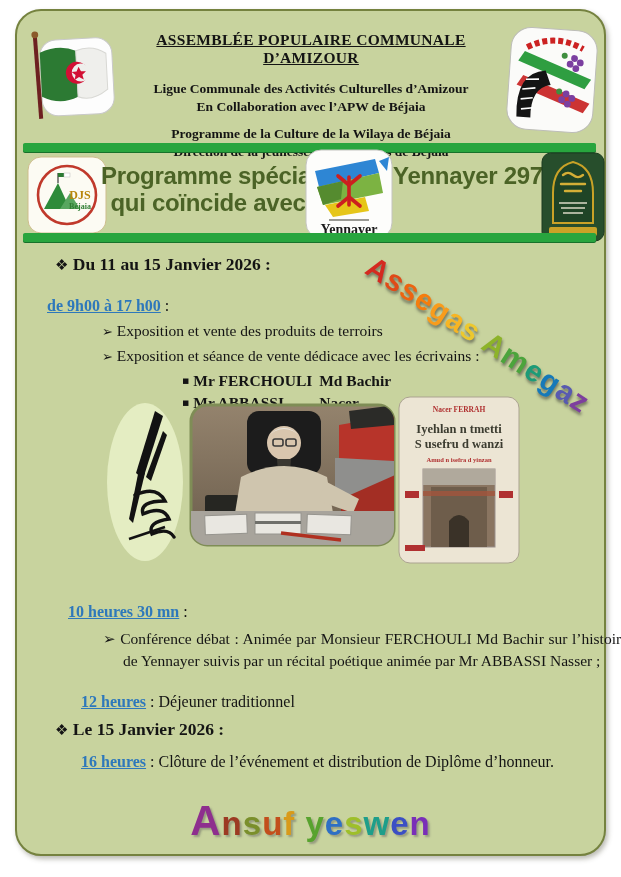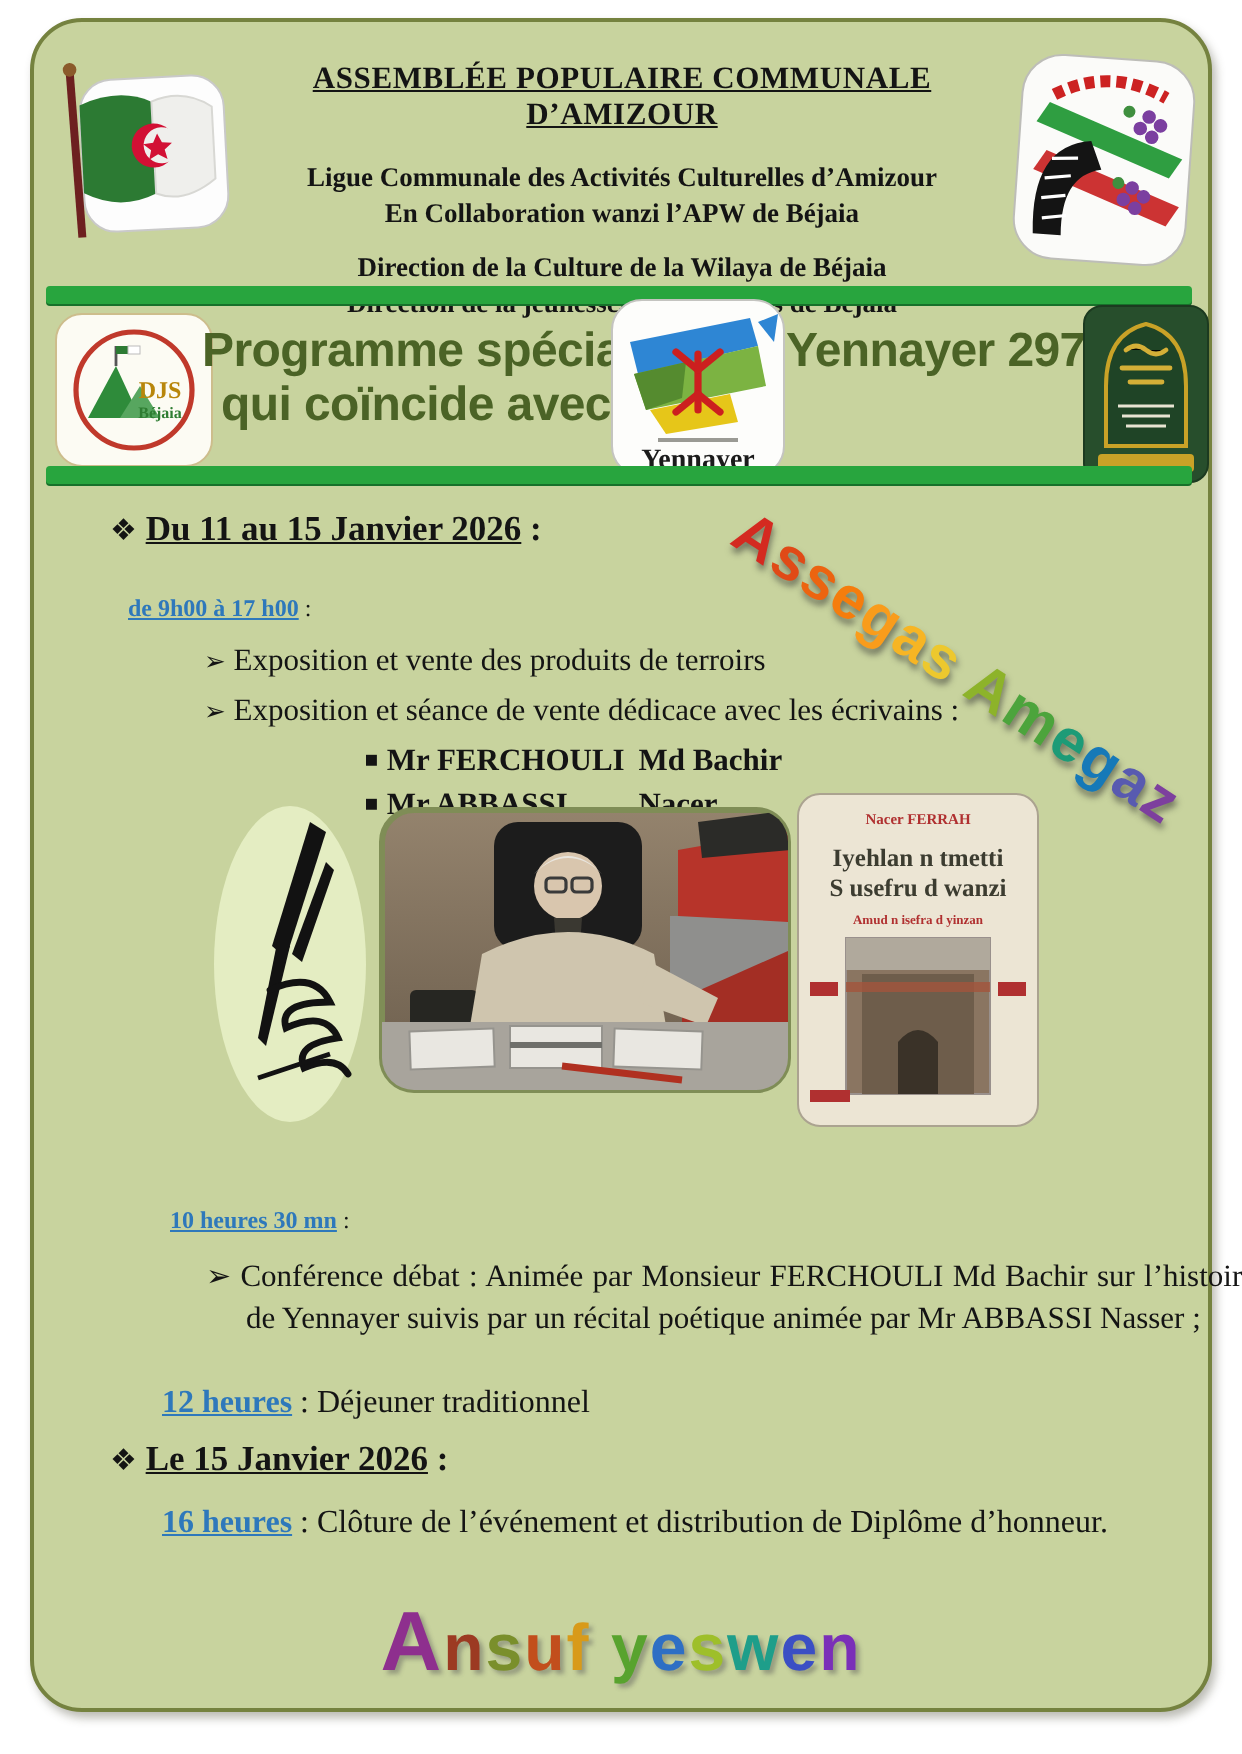--- a/index.html
+++ b/index.html
@@ -25,24 +25,24 @@
   
   .bar{position:absolute;left:6px;width:573px;height:9px;background:#28a53e;border-radius:2px;box-shadow:0 1px 0 #17712a;}
   
   .band-title{
     font-family:"Liberation Sans", sans-serif;font-weight:bold;
     color:#4b6326;font-size:24px;line-height:1.12;text-align:center;
     letter-spacing:-.3px;white-space:nowrap;
   }
   
   .sec-head{font-size:17.5px;font-weight:bold;white-space:nowrap;}
-  .sec-head .u{text-decoration:underline;text-align:center;}
+  .sec-head .u{text-align:center;}
   .marker{font-family:"DejaVu Sans", sans-serif;font-size:15px;}
   .blue{color:#2e78bb;font-weight:bold;text-decoration:underline;}
-  .blue-line{font-size:12px;font-weight:bold;white-space:nowrap;margin-left:17px;}
+  .blue-line{font-size:16px;font-weight:bold;white-space:nowrap;}
   .blue-line .rest{color:#141414;font-weight:normal;text-decoration:none;}
   .bullet-line{font-size:15.5px;white-space:nowrap;}
   .bullet-line .marker{font-size:13px;}
   .writer-row{font-size:15.5px;font-weight:bold;white-space:nowrap;}
   .writer-row .marker{font-size:11px;vertical-align:2px;}
   .writer-label{display:inline-block;width:122px;}
   .para{
     width:505px;font-size:15.5px;line-height:1.38;text-align:justify;
     padding-left:20px;text-indent:-20px;
   }
@@ -75,23 +75,23 @@
     <path d="M14,26 Q34,18 50,26 L50,72 Q32,80 14,70 Z" fill="#2c7a33"></path>
     <path d="M50,26 Q66,20 80,30 L80,66 Q64,78 50,72 Z" fill="#efefec" stroke="#d8d8d4" stroke-width="1"></path>
     <circle cx="50" cy="48" r="11" fill="#d21034"></circle>
     <circle cx="54" cy="48" r="9" fill="#efefec"></circle>
     <path d="M52,42 l2.2,4.6 5,.4 -3.8,3.2 1.2,4.8 -4.6-2.6 -4.6,2.6 1.2-4.8 -3.8-3.2 5-.4 Z" fill="#d21034"></path>
   </svg>
 
   <div class="hdr-text">
     <div class="hdr-title">ASSEMBLÉE POPULAIRE COMMUNALE D’AMIZOUR</div>
     <div class="hdr-line">Ligue Communale des Activités Culturelles d’Amizour</div>
-    <div class="hdr-line">En Collaboration wanzi l’APW de Béjaia</div>
+    <div class="hdr-line">En Collaboration avec l’APW de Béjaia</div>
     <div class="hdr-gap"></div>
-    <div class="hdr-line">Direction de la Culture de la Wilaya de Béjaia</div>
+    <div class="hdr-line">Programme de la Culture de la Wilaya de Béjaia</div>
     <div class="hdr-line">Direction de la jeunesses et des Sports de Béjaia</div>
   </div>
 
   <svg class="abs" style="left:486px;top:12px;transform:rotate(4deg);" width="98" height="114" viewBox="0 0 98 114">
     <rect x="6" y="6" width="86" height="102" rx="20" fill="#fbfbf9" stroke="#bdbdb8"></rect>
     <path d="M22,26 Q49,10 78,24" fill="none" stroke="#cc2222" stroke-width="6" stroke-dasharray="5 3"></path>
     <polygon points="14,40 20,30 88,54 82,64" fill="#2f9e41"></polygon>
     <polygon points="14,64 20,54 88,78 82,88" fill="#cc3333"></polygon>
     <g fill="#7b3fa0">
       <circle cx="70" cy="34" r="3.4"></circle>

